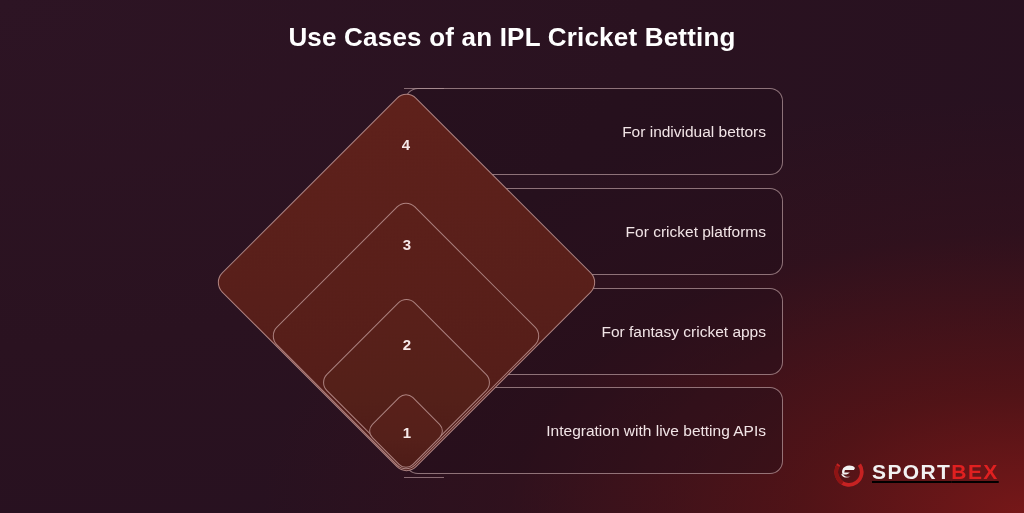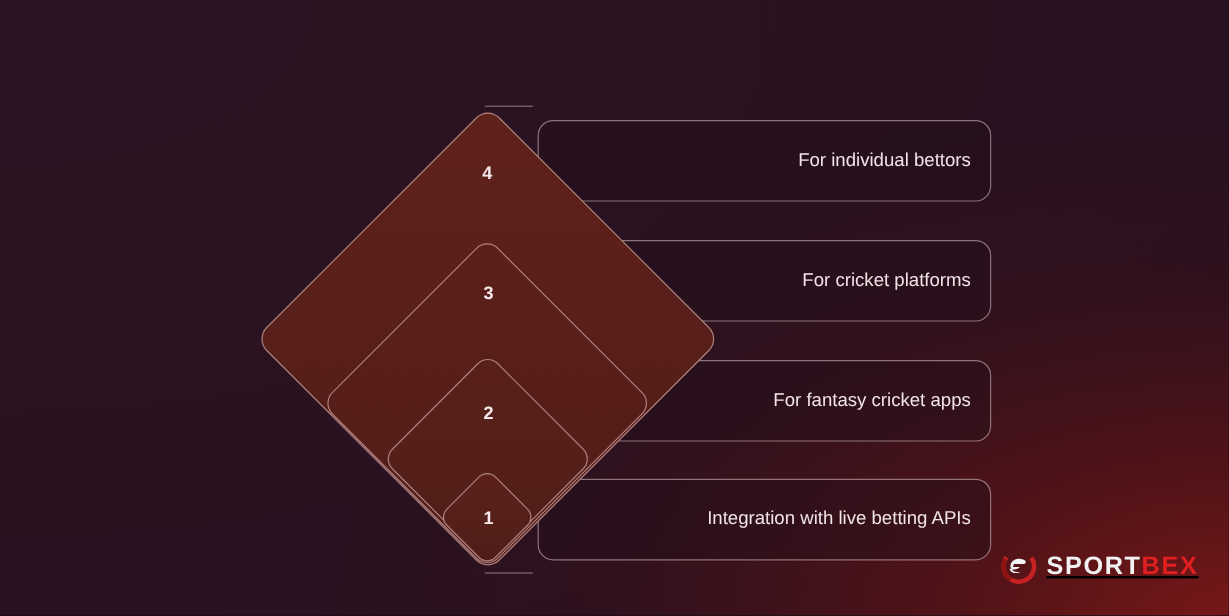--- a/index.html
+++ b/index.html
@@ -79,28 +79,27 @@
     width: 40px;
   }
   .n4 { left: 386px; top: 136px; }
   .n3 { left: 387px; top: 236px; }
   .n2 { left: 387px; top: 336px; }
   .n1 { left: 387px; top: 424px; }
 
   
   .box {
     position: absolute;
-    left: 448px;
+    left: 405px;
     width: 378px;
-    height: 68px;
+    height: 87px;
     border: 1px solid rgba(228,196,198,0.55);
     border-radius: 13px;
     background: rgba(33,14,27,0.42);
     box-sizing: border-box;
-    margin-top: 12px;
   }
   .box .ltext {
     position: absolute;
     right: 16px;
     top: 50%;
     transform: translateY(-50%);
     color: #f1e4e6;
     font-size: 15.5px;
     white-space: nowrap;
   }
@@ -138,20 +137,21 @@
     letter-spacing: 1.4px;
   }
   .logo-sport { color: #f2f2f2; }
   .logo-bex { color: #e02020; }
 </style>
 </head>
 <body>
 
 <div class="stage">
 
+  <div class="title">Use Cases of an IPL Cricket Betting</div>
 
   <div class="connector c4"></div>
   <div class="connector c3"></div>
   <div class="connector c2"></div>
   <div class="connector c1"></div>
   <div class="connector c0"></div>
 
   <div class="box b4">
     <span class="ltext">For individual bettors</span>
   </div>

